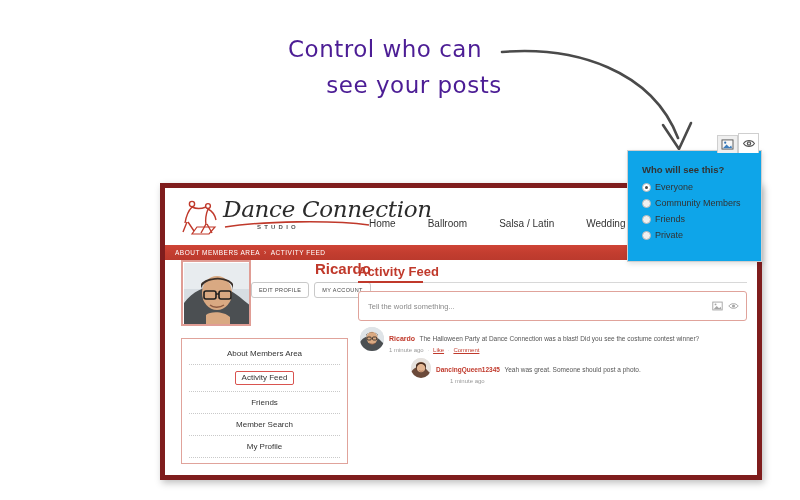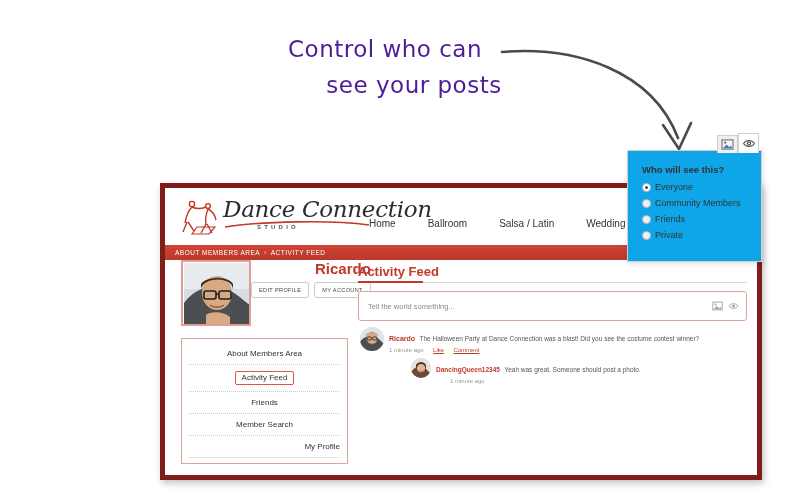--- a/index.html
+++ b/index.html
@@ -91,21 +91,21 @@
     border: 1px solid #c9c9c9; border-radius: 3px; background: #fff;
     font-size: 5.5px; letter-spacing: .4px; color: #444;
     padding: 4px 7px; white-space: nowrap; text-transform: uppercase;
   }
 
   .menu-box { margin-top: 12px; border: 1px solid #e0a39b; background: #fff; padding: 4px 7px 5px; }
   .menu-item {
     text-align: center; font-size: 8px; color: #333;
     padding: 6px 0 6px; border-bottom: 1px dotted #c9c9c9;
   }
-  .menu-item:last-child { border-bottom: 1px dotted #c9c9c9; text-align: right; }
+  .menu-item:last-child { border-bottom: 1px dotted #c9c9c9; }
   .menu-item.active span {
     display: inline-block; border: 1px solid #d9534f; border-radius: 2px;
     padding: 1px 6px 2px; color: #333;
   }
 
   .feed-title {
     font-size: 13px; color: #c0392b; font-weight: bold; padding-bottom: 4px;
     display: inline-block; position: relative; z-index: 2;
   }
   .feed-rule { height: 1px; background: #d8d8d8; position: relative; margin-top: -1px; }

